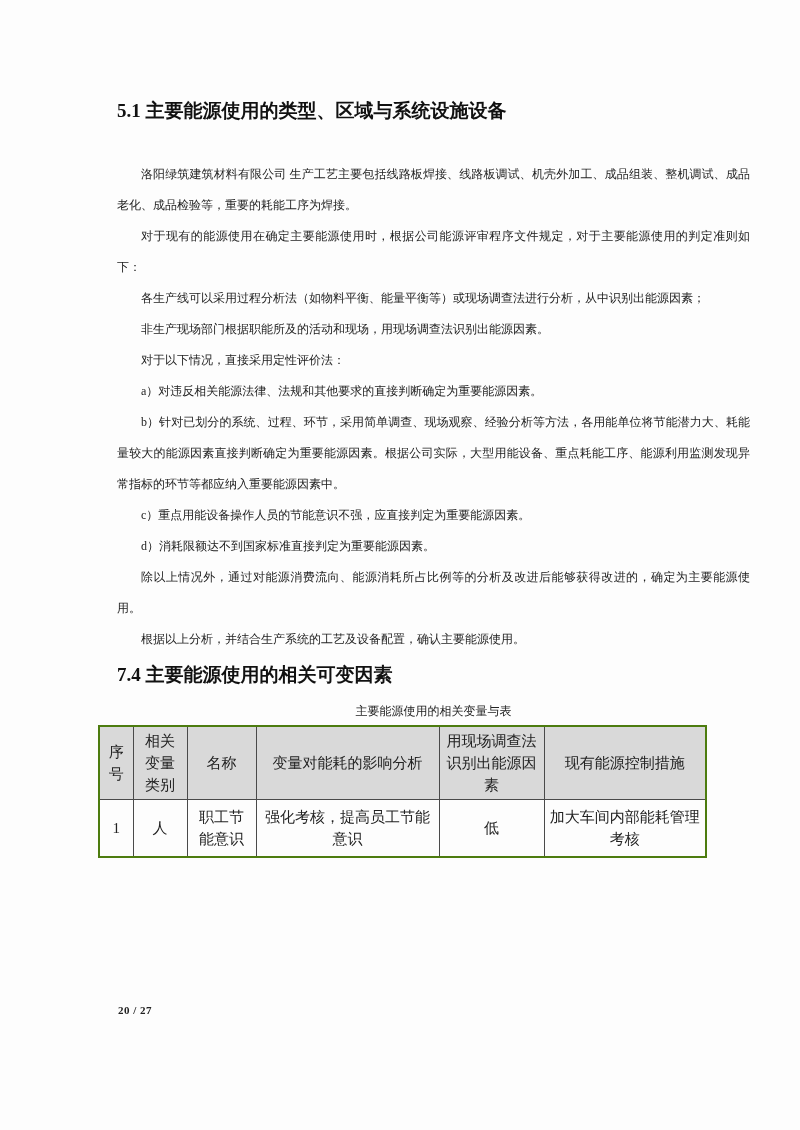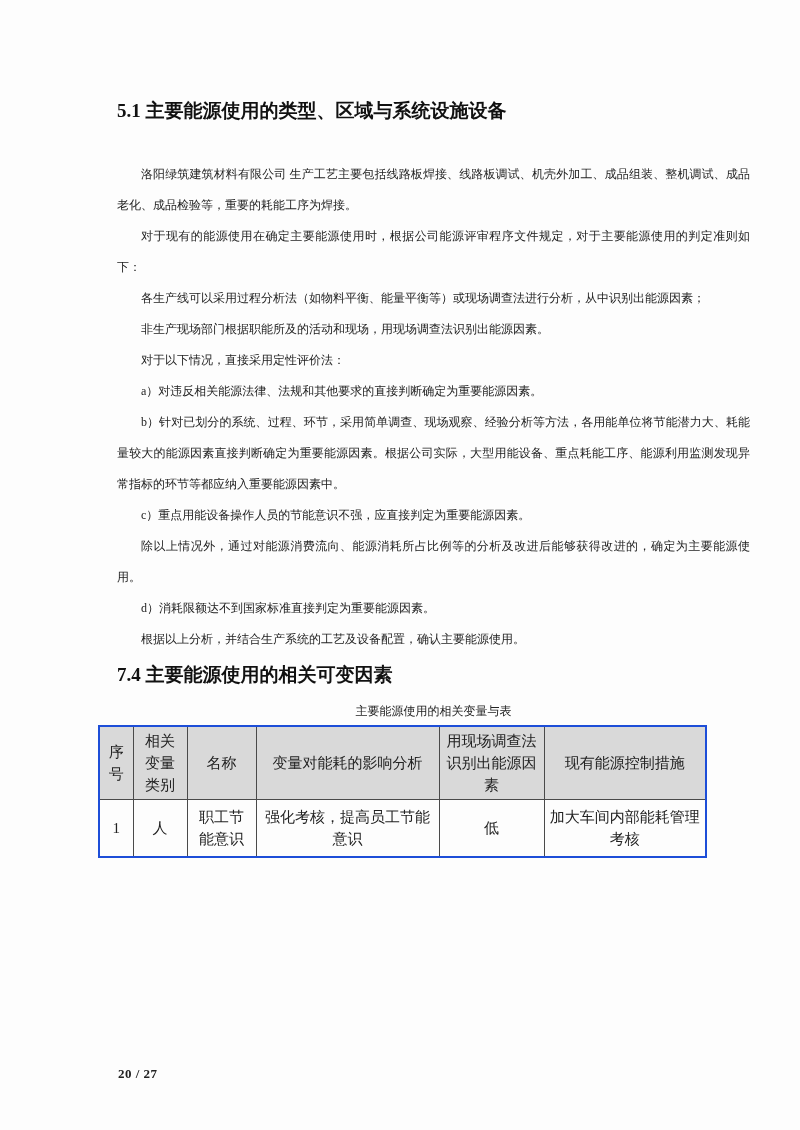--- a/index.html
+++ b/index.html
@@ -45,21 +45,21 @@
     line-height: 24px;
     text-align: center;
     color: #222;
     margin: 3px 0 2px 0;
   }
   table.vars-table {
     border-collapse: collapse;
     table-layout: fixed;
     width: 607px;
     margin-left: -19px;
-    border: 2px solid #1d4ed8;
+    border: 2px solid #4d7c0f;
   }
   table.vars-table th,
   table.vars-table td {
     border: 1px solid #4a4a4a;
     font-size: 15px;
     line-height: 22px;
     font-weight: normal;
     text-align: center;
     vertical-align: middle;
     padding: 3px 5px;
@@ -70,22 +70,22 @@
     background: #d9d9d9;
     height: 38px;
   }
   table.vars-table tbody td {
     height: 50px;
     background: #fdfdfd;
   }
   .page-footer {
     position: absolute;
     left: 118px;
-    top: 1066px;
-    font-size: 13px;
+    top: 1004px;
+    font-size: 11px;
     font-weight: bold;
     color: #222;
     letter-spacing: 0.5px;
   }
 </style>
 </head>
 <body>
 
 <div class="page">
 
@@ -93,22 +93,22 @@
 
   <div class="body-text">
     <p>洛阳绿筑建筑材料有限公司 生产工艺主要包括线路板焊接、线路板调试、机壳外加工、成品组装、整机调试、成品老化、成品检验等，重要的耗能工序为焊接。</p>
     <p>对于现有的能源使用在确定主要能源使用时，根据公司能源评审程序文件规定，对于主要能源使用的判定准则如下：</p>
     <p>各生产线可以采用过程分析法（如物料平衡、能量平衡等）或现场调查法进行分析，从中识别出能源因素；</p>
     <p>非生产现场部门根据职能所及的活动和现场，用现场调查法识别出能源因素。</p>
     <p>对于以下情况，直接采用定性评价法：</p>
     <p>a）对违反相关能源法律、法规和其他要求的直接判断确定为重要能源因素。</p>
     <p>b）针对已划分的系统、过程、环节，采用简单调查、现场观察、经验分析等方法，各用能单位将节能潜力大、耗能量较大的能源因素直接判断确定为重要能源因素。根据公司实际，大型用能设备、重点耗能工序、能源利用监测发现异常指标的环节等都应纳入重要能源因素中。</p>
     <p>c）重点用能设备操作人员的节能意识不强，应直接判定为重要能源因素。</p>
+    <p>d）消耗限额达不到国家标准直接判定为重要能源因素。</p>
     <p>除以上情况外，通过对能源消费流向、能源消耗所占比例等的分析及改进后能够获得改进的，确定为主要能源使用。</p>
-    <p>d）消耗限额达不到国家标准直接判定为重要能源因素。</p>
     <p>根据以上分析，并结合生产系统的工艺及设备配置，确认主要能源使用。</p>
   </div>
 
   <h1 class="section-heading second">7.4 主要能源使用的相关可变因素</h1>
 
 
   <div class="table-caption">主要能源使用的相关变量与表</div>
 
   <table class="vars-table">
     <colgroup>

